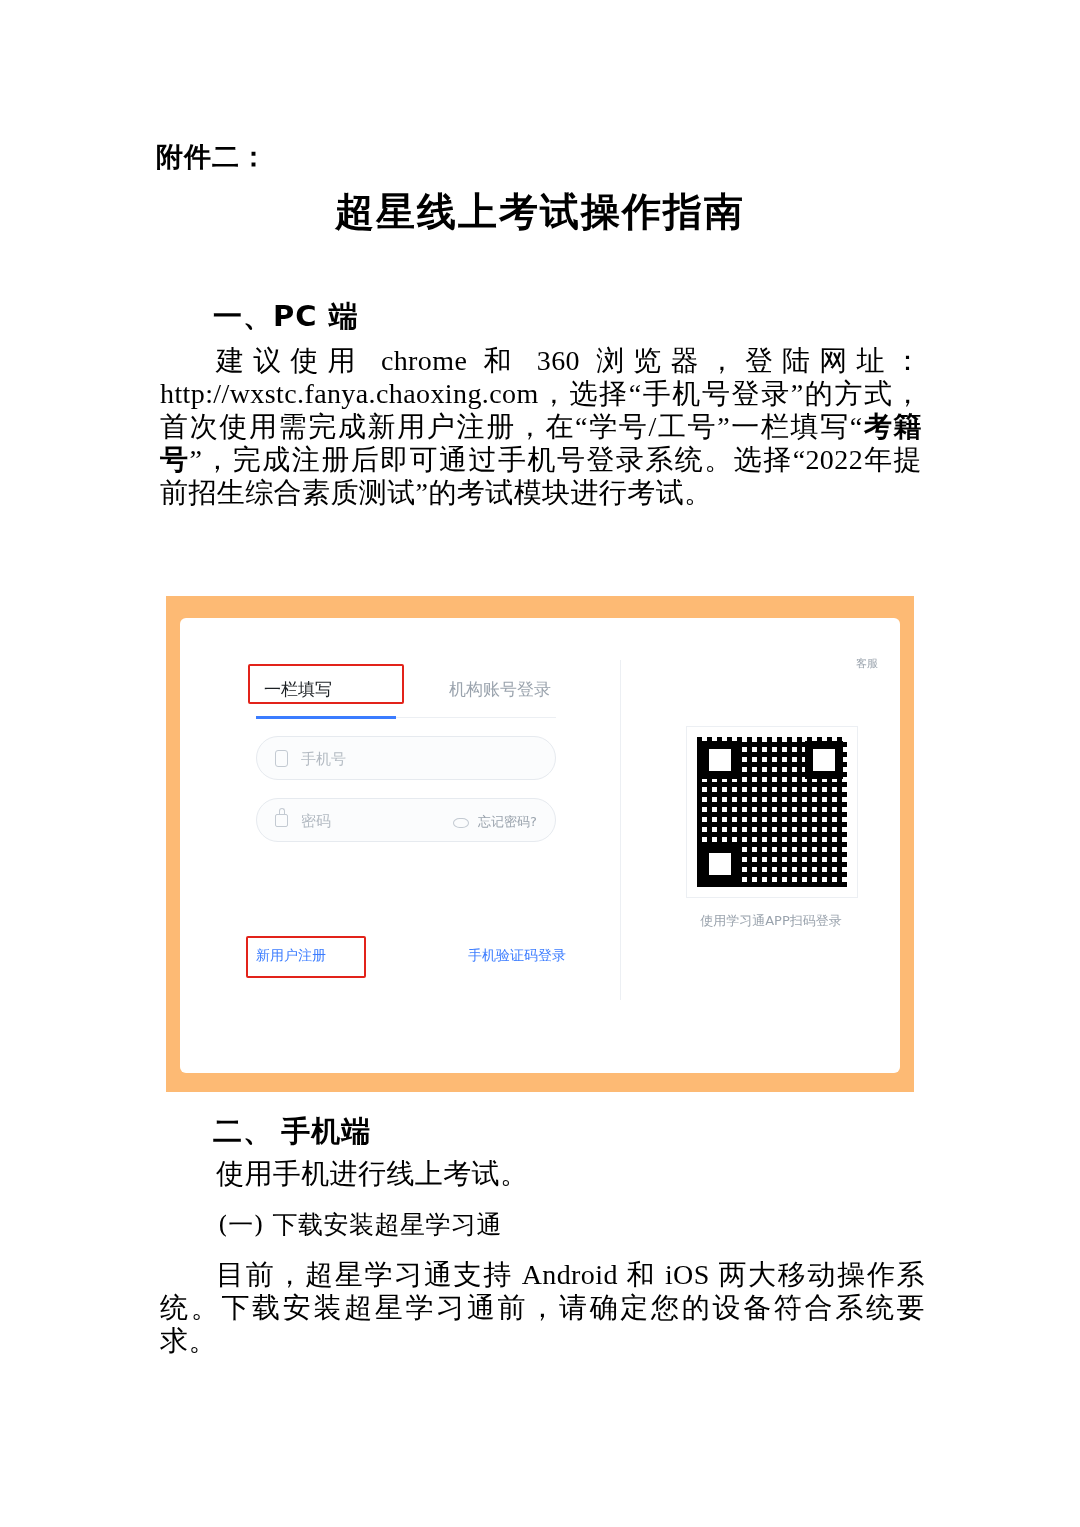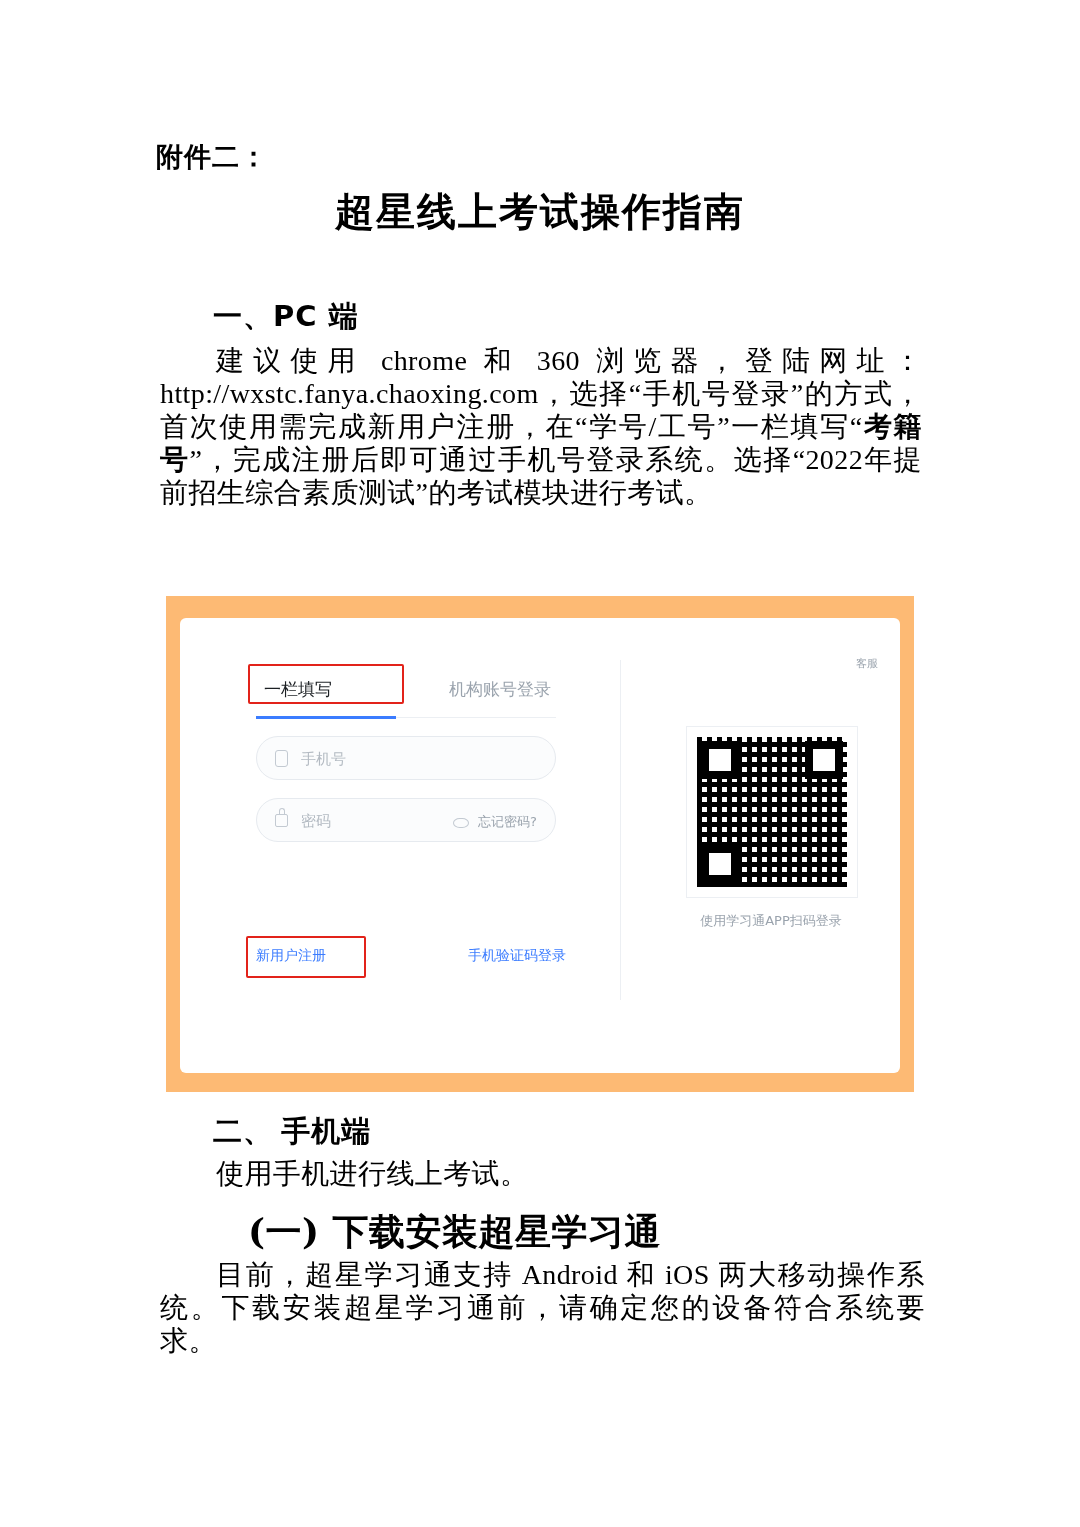--- a/index.html
+++ b/index.html
@@ -70,25 +70,24 @@
   #para2 {
     left: 160px;
     top: 1157px;
     width: 762px;
     text-indent: 56px;
   }
   #subheading1 {
     position: absolute;
     left: 218px;
     top: 1208px;
-    font-size: 36px;
-    font-weight: 700;
+    font-size: 25px;
+    font-weight: 400;
     font-family: "DejaVu Serif", "Liberation Serif", serif;
     letter-spacing: 0.5px;
-    margin-left: 30px;
   }
   #para3 {
     left: 160px;
     top: 1258px;
     width: 765px;
     text-indent: 56px;
   }
 
   
   .figure {

